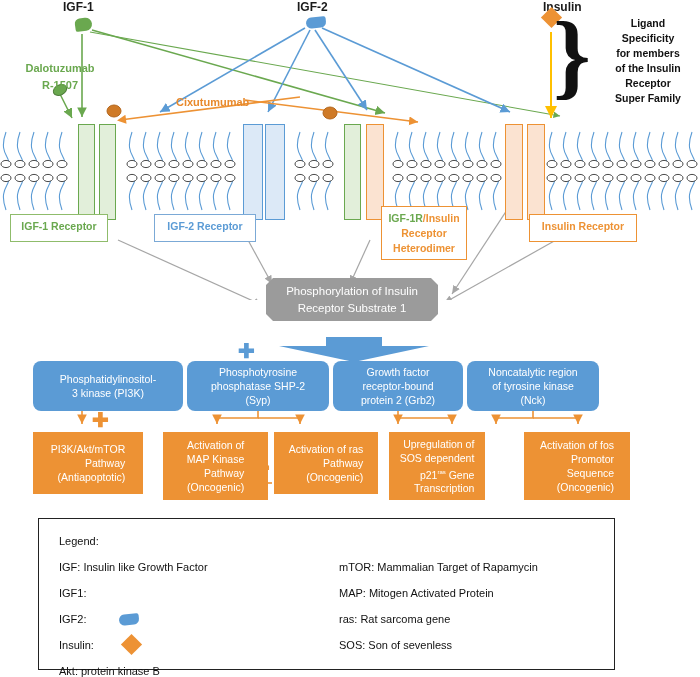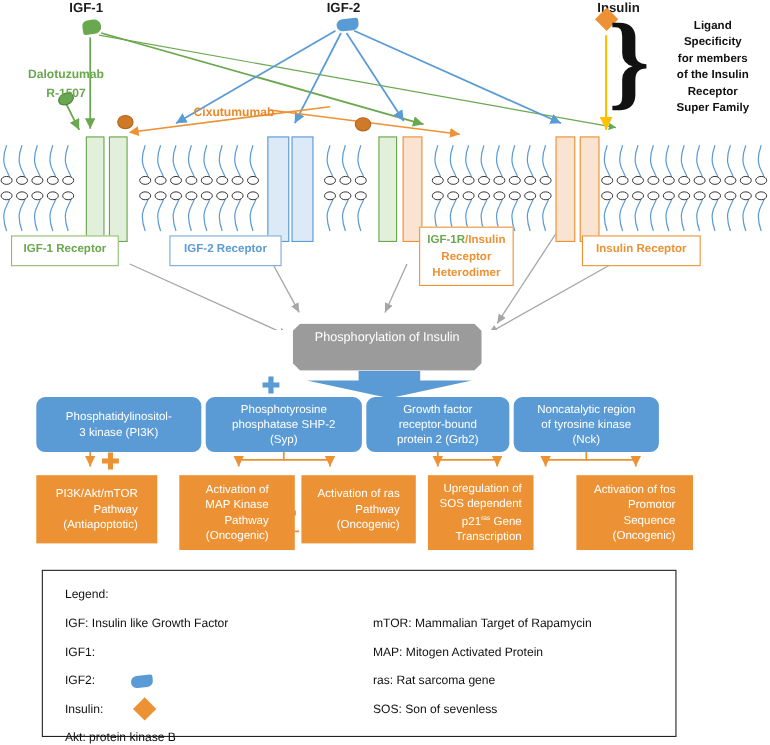--- a/index.html
+++ b/index.html
@@ -53,21 +53,21 @@
   
   .rcap{position:absolute;border:1px solid;background:#fff;
         font-size:10.5px;font-weight:bold;text-align:center;line-height:15px;}
   #cap-igf1r{left:10px;top:214px;width:96px;height:22px;border-color:#8fbc6b;color:#6aa84f;padding-top:4px;}
   #cap-igf2r{left:154px;top:214px;width:100px;height:22px;border-color:#7ba9d6;color:#5b9bd5;padding-top:4px;}
   #cap-het{left:381px;top:206px;width:84px;height:48px;border-color:#ed9234;color:#ed9234;padding-top:4px;}
   #cap-het .g{color:#6aa84f;}
   #cap-ins{left:529px;top:214px;width:106px;height:22px;border-color:#ed9234;color:#ed9234;padding-top:4px;}
 
   
-  #phos{left:266px;top:294px;width:172px;height:43px;background:#9b9b9b;
+  #phos{left:266px;top:278px;width:172px;height:43px;background:#9b9b9b;
     color:#fff;font-size:11.5px;text-align:center;line-height:17px;padding-top:5px;
     box-sizing:border-box;
     clip-path:polygon(7px 0,calc(100% - 7px) 0,100% 7px,100% calc(100% - 7px),calc(100% - 7px) 100%,7px 100%,0 calc(100% - 7px),0 7px);
   }
 
   
   .bbox{position:absolute;top:361px;height:50px;background:#5b9bd5;border-radius:8px;
     color:#fff;font-size:10.5px;text-align:center;line-height:14px;
     display:flex;align-items:center;justify-content:center;padding:0 5px;box-sizing:border-box;}
 
@@ -254,20 +254,21 @@
 <div class="rcap" id="cap-igf2r">IGF-2 Receptor</div>
 <div class="rcap" id="cap-het">
   <div><span class="g">IGF-1R</span><span>/Insulin</span></div>
   <div>Receptor</div>
   <div>Heterodimer</div>
 </div>
 <div class="rcap" id="cap-ins">Insulin Receptor</div>
 
 <div class="abs" id="phos">
   <div>Phosphorylation of Insulin</div>
+  <div>Receptor Substrate 1</div>
 </div>
 
 <svg class="abs" style="left:274px;top:337px;width:160px;height:26px;" viewBox="0 0 160 26">
   <path d="M52,0 L108,0 L108,9 L155,9 L80,25 L5,9 L52,9 Z" fill="#5b9bd5"></path>
 </svg>
 <div class="plus plus-blue abs" style="left:238px;top:341px;">✚</div>
 
 <div class="bbox" style="left:33px;width:150px;">
   <span><span>Phosphatidylinositol-</span><br><span>3 kinase (PI3K)</span></span>
 </div>

